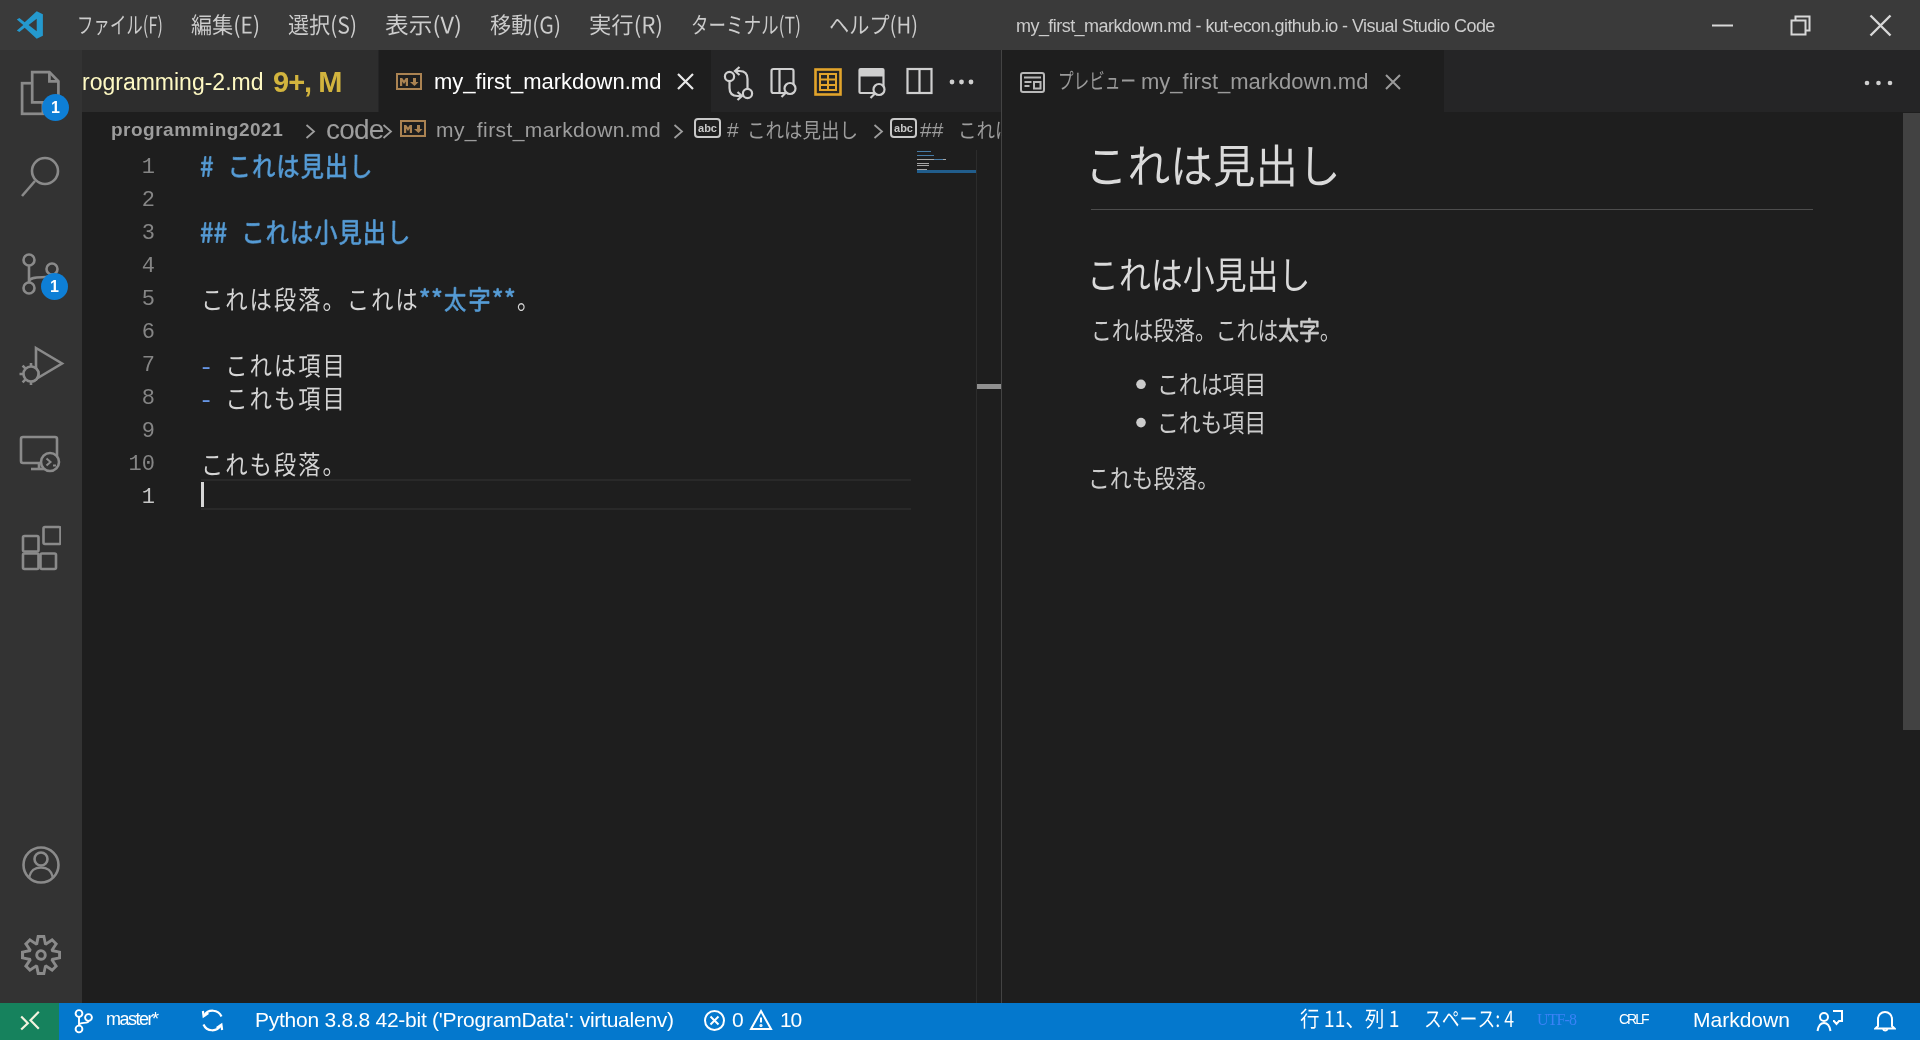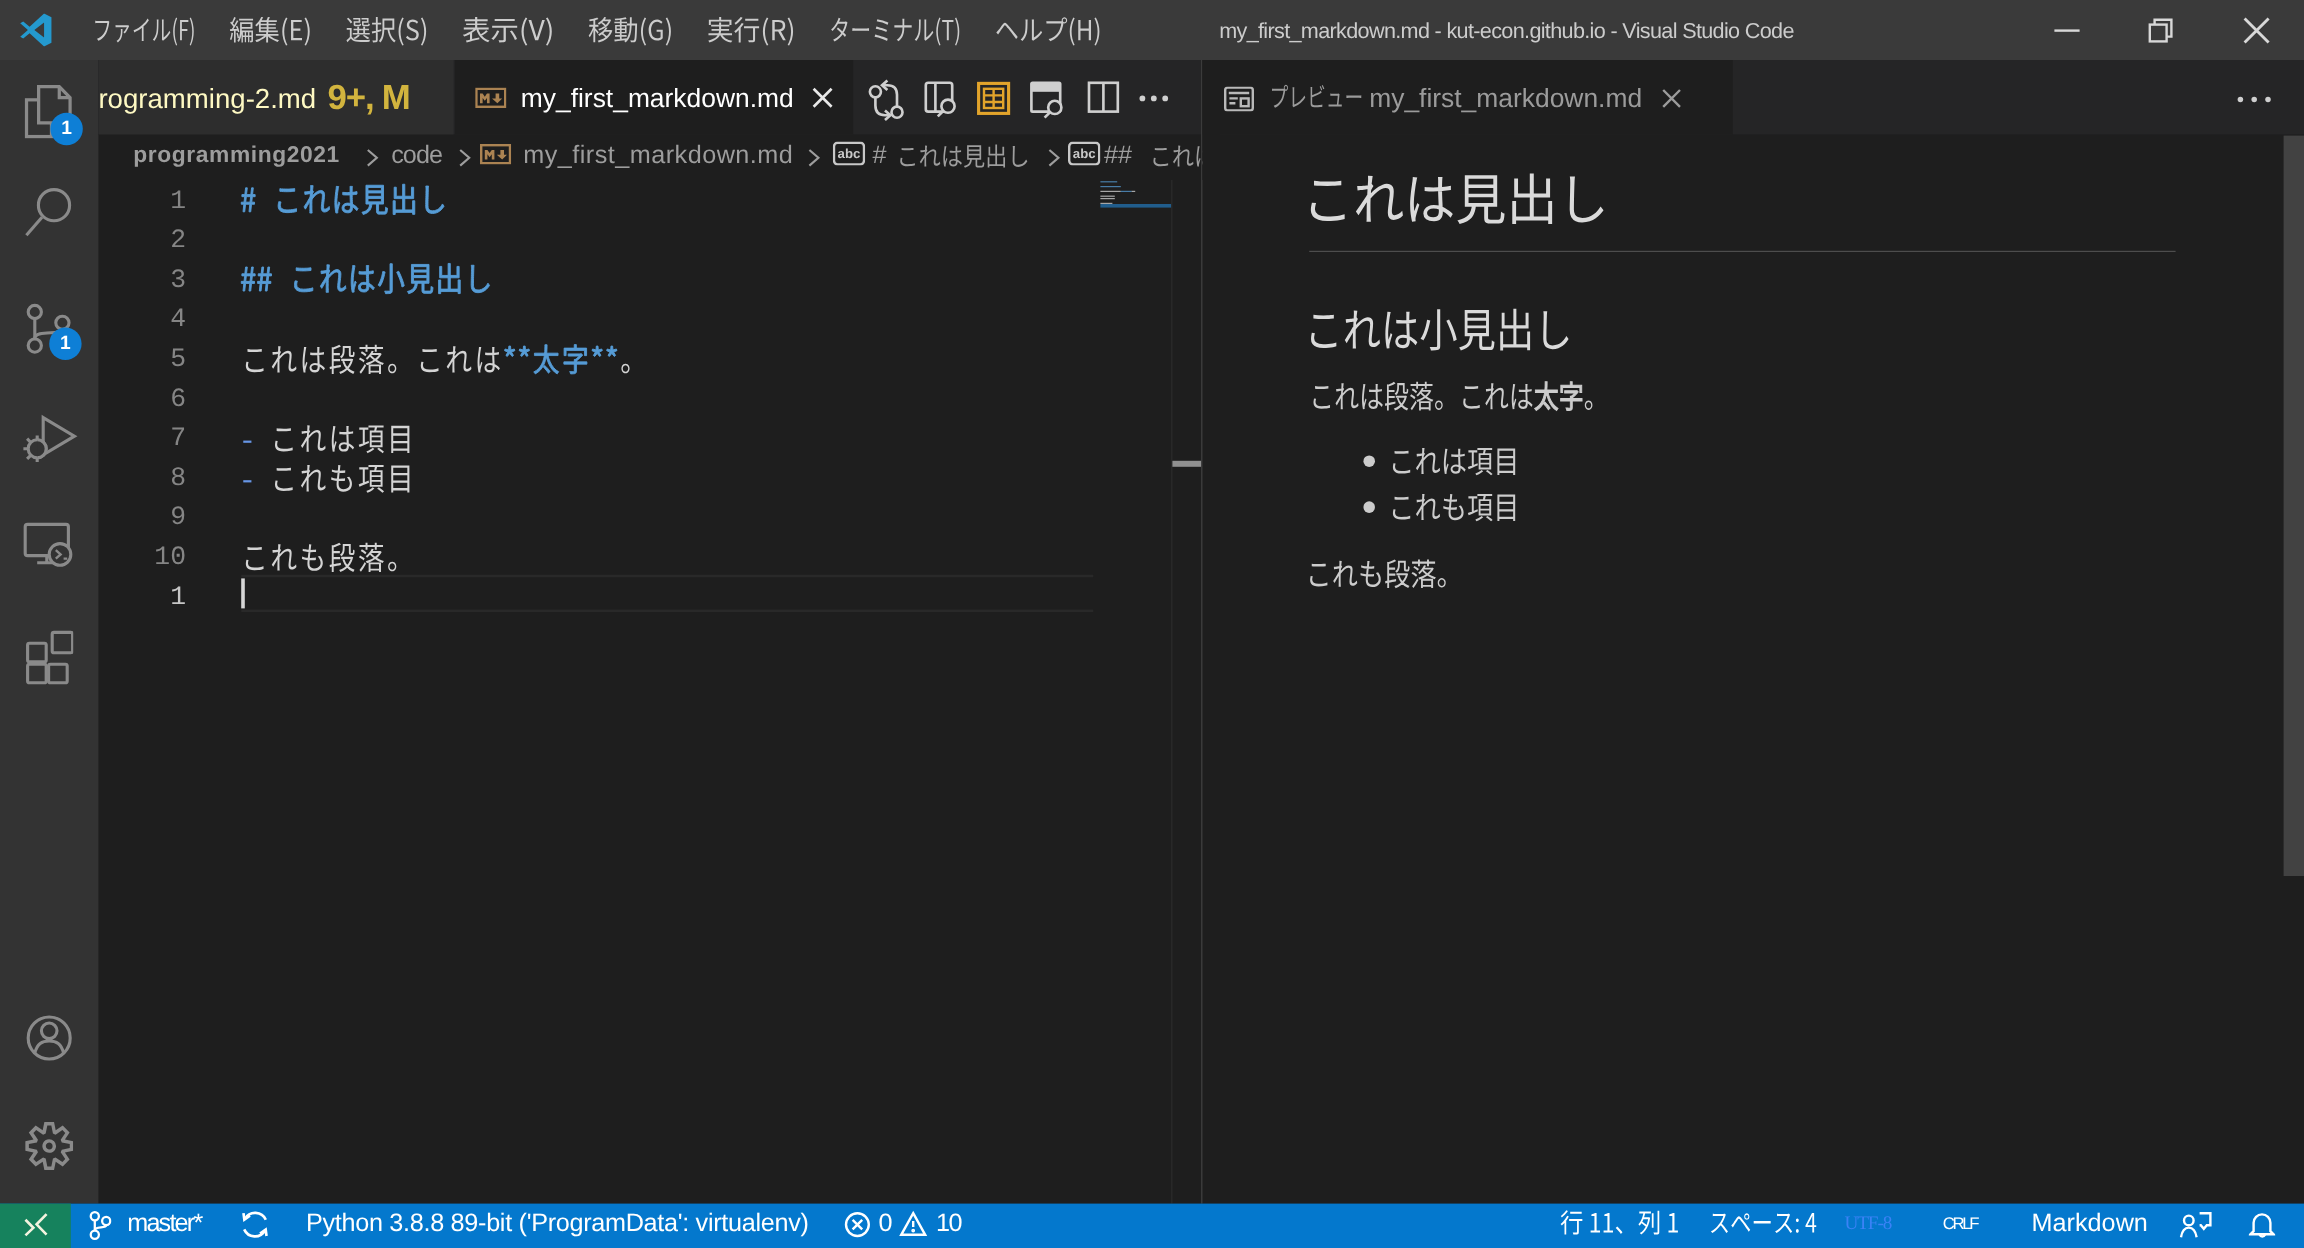--- a/index.html
+++ b/index.html
@@ -127,21 +127,21 @@
     <g fill="#cfcfcf">
       <circle cx="237" cy="22" r="2.4"></circle>
       <circle cx="246.5" cy="22" r="2.4"></circle>
       <circle cx="256" cy="22" r="2.4"></circle>
     </g>
   </svg>
 <div class="t" style="left:111px;top:116px;font-size:19px;color:#9d9d9d;font-family:'Liberation Sans',sans-serif;line-height:27.3px;letter-spacing:0.5px;font-weight:bold;">programming2021</div>
 <svg class="abs" style="left:302px;top:122.5px" width="16" height="17" viewBox="0 0 16 17">
     <path fill="none" stroke="#9d9d9d" stroke-width="1.8" d="M4.5 2 l7.5 6.5 -7.5 6.5"></path>
   </svg>
-<div class="t" style="left:326px;top:116px;font-size:21px;color:#9d9d9d;font-family:'Liberation Sans',sans-serif;line-height:27.3px;letter-spacing:-0.8px;">code</div>
+<div class="t" style="left:326px;top:116px;font-size:28px;color:#9d9d9d;font-family:'Liberation Sans',sans-serif;line-height:27.3px;letter-spacing:-0.8px;">code</div>
 <svg class="abs" style="left:379px;top:122.5px" width="16" height="17" viewBox="0 0 16 17">
     <path fill="none" stroke="#9d9d9d" stroke-width="1.8" d="M4.5 2 l7.5 6.5 -7.5 6.5"></path>
   </svg>
 <svg class="abs" style="left:400px;top:120px" width="26" height="17" viewBox="0 0 26 17">
     <rect x="1" y="1" width="24" height="15" fill="none" stroke="#ab8352" stroke-width="2"></rect>
     <path fill="#ab8352" d="M4 13 V5 h2.2 l1.8 2.6 L9.8 5 H12 v8 H9.8 V8.6 L8 11 6.2 8.6 V13 Z M17 5 h3 v4 h2.5 L18.5 13 14 9 h3 z"></path>
   </svg>
 <div class="t" style="left:436px;top:116px;font-size:21px;color:#9d9d9d;font-family:'Liberation Sans',sans-serif;line-height:27.3px;letter-spacing:0.4px;">my_first_markdown.md</div>
 <svg class="abs" style="left:670px;top:122.5px" width="16" height="17" viewBox="0 0 16 17">
     <path fill="none" stroke="#9d9d9d" stroke-width="1.8" d="M4.5 2 l7.5 6.5 -7.5 6.5"></path>
@@ -220,30 +220,30 @@
   </svg>
 <svg class="abs" style="left:74px;top:1008px" width="19" height="26" viewBox="0 0 19 26">
     <g fill="none" stroke="#ffffff" stroke-width="1.9">
       <circle cx="5" cy="5.5" r="3.4"></circle>
       <circle cx="5" cy="21" r="3.4"></circle>
       <circle cx="14.5" cy="9.5" r="3.4"></circle>
       <path d="M5 8.9 V17.6"></path>
       <path d="M5 17.5 C5 13 14.5 16.5 14.5 12.9"></path>
     </g>
   </svg>
-<div class="t" style="left:106px;top:1006px;font-size:21px;color:#ffffff;font-family:'Liberation Sans',sans-serif;line-height:27.3px;letter-spacing:-1.5px;">master*</div>
+<div class="t" style="left:106px;top:1006px;font-size:18px;color:#ffffff;font-family:'Liberation Sans',sans-serif;line-height:27.3px;letter-spacing:-1.5px;">master*</div>
 <svg class="abs" style="left:200px;top:1008px" width="25" height="25" viewBox="0 0 25 25">
     <g fill="none" stroke="#ffffff" stroke-width="2.2">
       <path d="M21.5 8.5 A 9.7 9.7 0 0 0 4.2 7.6"></path>
       <path d="M8.3 5 L3.6 8.3 L2.9 3"></path>
       <path d="M3.5 16.5 A 9.7 9.7 0 0 0 20.8 17.4"></path>
       <path d="M16.7 20 L21.4 16.7 L22.1 22"></path>
     </g>
   </svg>
-<div class="t" style="left:255px;top:1006px;font-size:21px;color:#ffffff;font-family:'Liberation Sans',sans-serif;line-height:27.3px;letter-spacing:-0.25px;">Python 3.8.8 89-bit ('ProgramData': virtualenv)</div>
+<div class="t" style="left:255px;top:1006px;font-size:21px;color:#ffffff;font-family:'Liberation Sans',sans-serif;line-height:27.3px;letter-spacing:-0.25px;">Python 3.8.8 42-bit ('ProgramData': virtualenv)</div>
 <svg class="abs" style="left:703px;top:1009px" width="23" height="23" viewBox="0 0 23 23">
     <g fill="none" stroke="#ffffff" stroke-width="2">
       <circle cx="11.5" cy="11.5" r="9.5"></circle>
       <path d="M7.5 7.5 l8 8 M15.5 7.5 l-8 8"></path>
     </g>
   </svg>
 <div class="t" style="left:732px;top:1006px;font-size:21px;color:#ffffff;font-family:'Liberation Sans',sans-serif;line-height:27.3px;">0</div>
 <svg class="abs" style="left:749px;top:1008px" width="24" height="24" viewBox="0 0 24 24">
     <g fill="none" stroke="#ffffff" stroke-width="2">
       <path d="M12 3 L22 21 H2 Z"></path>

